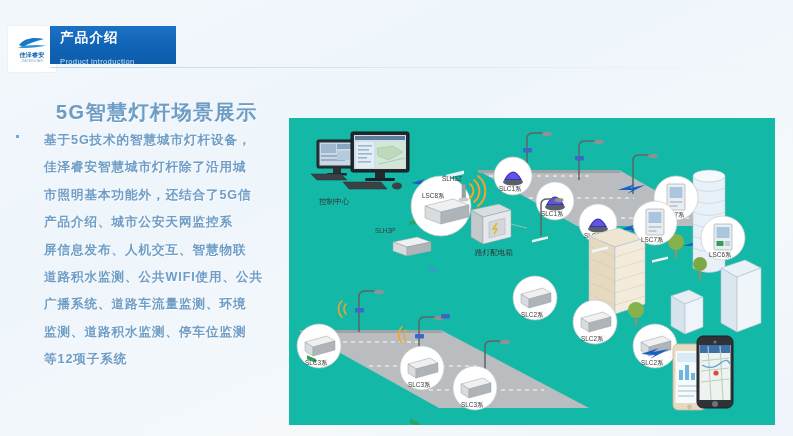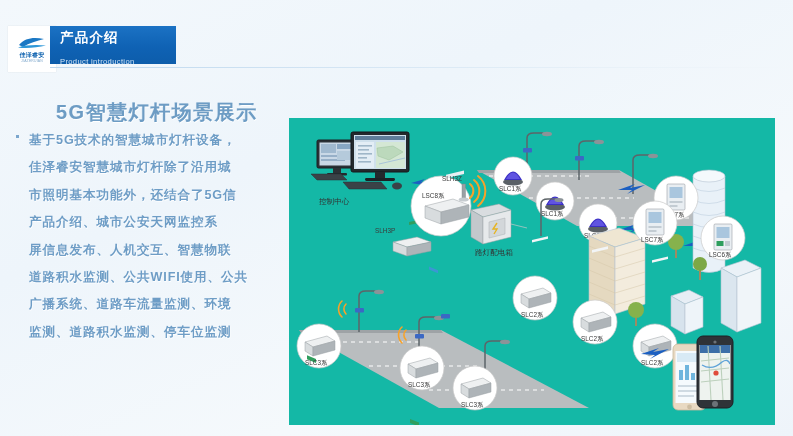--- a/index.html
+++ b/index.html
@@ -37,21 +37,21 @@
     color:#6d9cc4;
     text-shadow:0.6px 0.6px 0 #ffffff, -0.4px -0.4px 0 #c9dcec;
     margin-top:20px;
   }
 
   
   #body-copy {
     position:absolute; left:16px; top:127px; width:288px;
   }
   #bullet { position:absolute; left:0px; top:8px; width:3px; height:3px; background:#7ba6cd; }
-  #body-lines { margin-left:13px; }
+  #body-lines { margin-left:28px; }
   .copy-line {
     font-size:12.6px; line-height:27.4px; letter-spacing:.9px;
     color:#6e9dc6; font-weight:bold; white-space:nowrap;
     text-shadow:0.5px 0.5px 0 rgba(255,255,255,.9);
   }
 
   
   #diagram { position:absolute; left:289px; top:118px; width:486px; height:307px; background:#14b8a6; }
   #diagram svg { display:block; }
 
@@ -98,20 +98,21 @@
   <div id="bullet"></div>
   <div id="body-lines">
     <div class="copy-line">基于5G技术的智慧城市灯杆设备，</div>
     <div class="copy-line">佳泽睿安智慧城市灯杆除了沿用城</div>
     <div class="copy-line">市照明基本功能外，还结合了5G信</div>
     <div class="copy-line">产品介绍、城市公安天网监控系</div>
     <div class="copy-line">屏信息发布、人机交互、智慧物联</div>
     <div class="copy-line">道路积水监测、公共WIFI使用、公共</div>
     <div class="copy-line">广播系统、道路车流量监测、环境</div>
     <div class="copy-line">监测、道路积水监测、停车位监测</div>
+    <div class="copy-line">等12项子系统</div>
   </div>
 </div>
 
 <div id="diagram">
 <svg width="486" height="307" viewBox="0 0 486 307" xmlns="http://www.w3.org/2000/svg">
 
   <g>
 
     <polygon class="road" points="188,52 330,52 430,108 288,108"></polygon>
     <polygon class="road-dark" points="188,52 330,52 332,55 190,55"></polygon>

